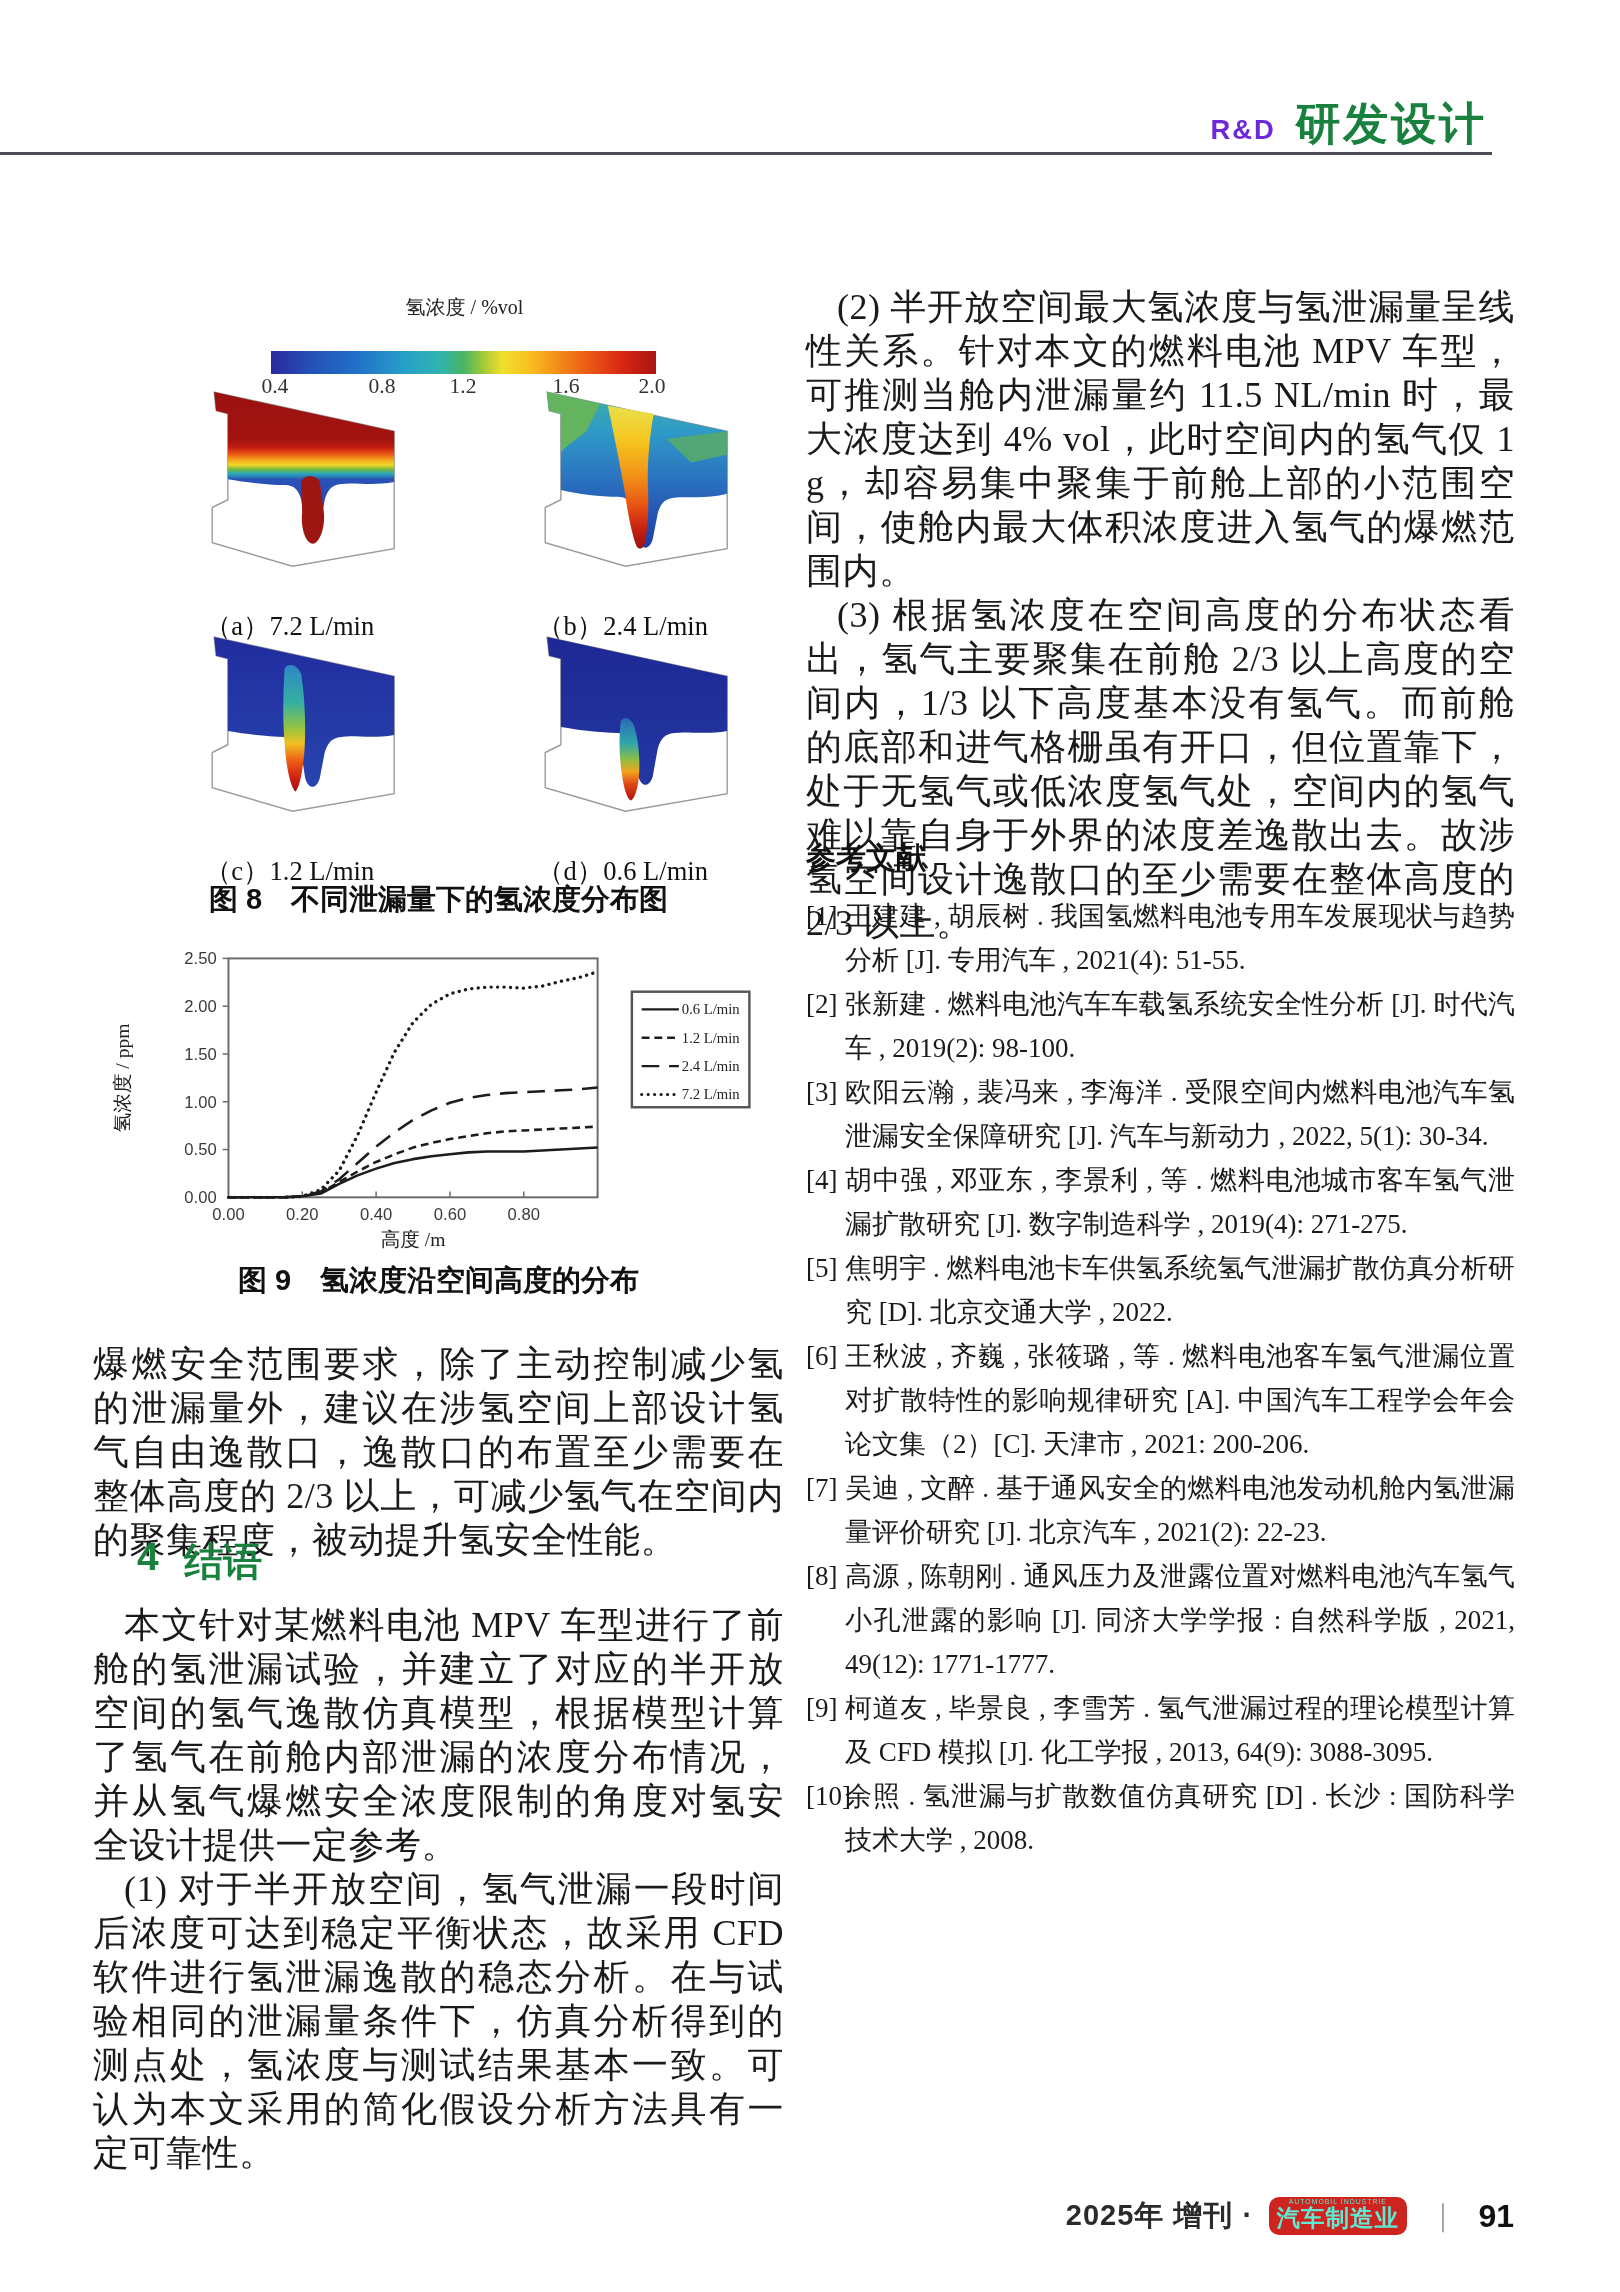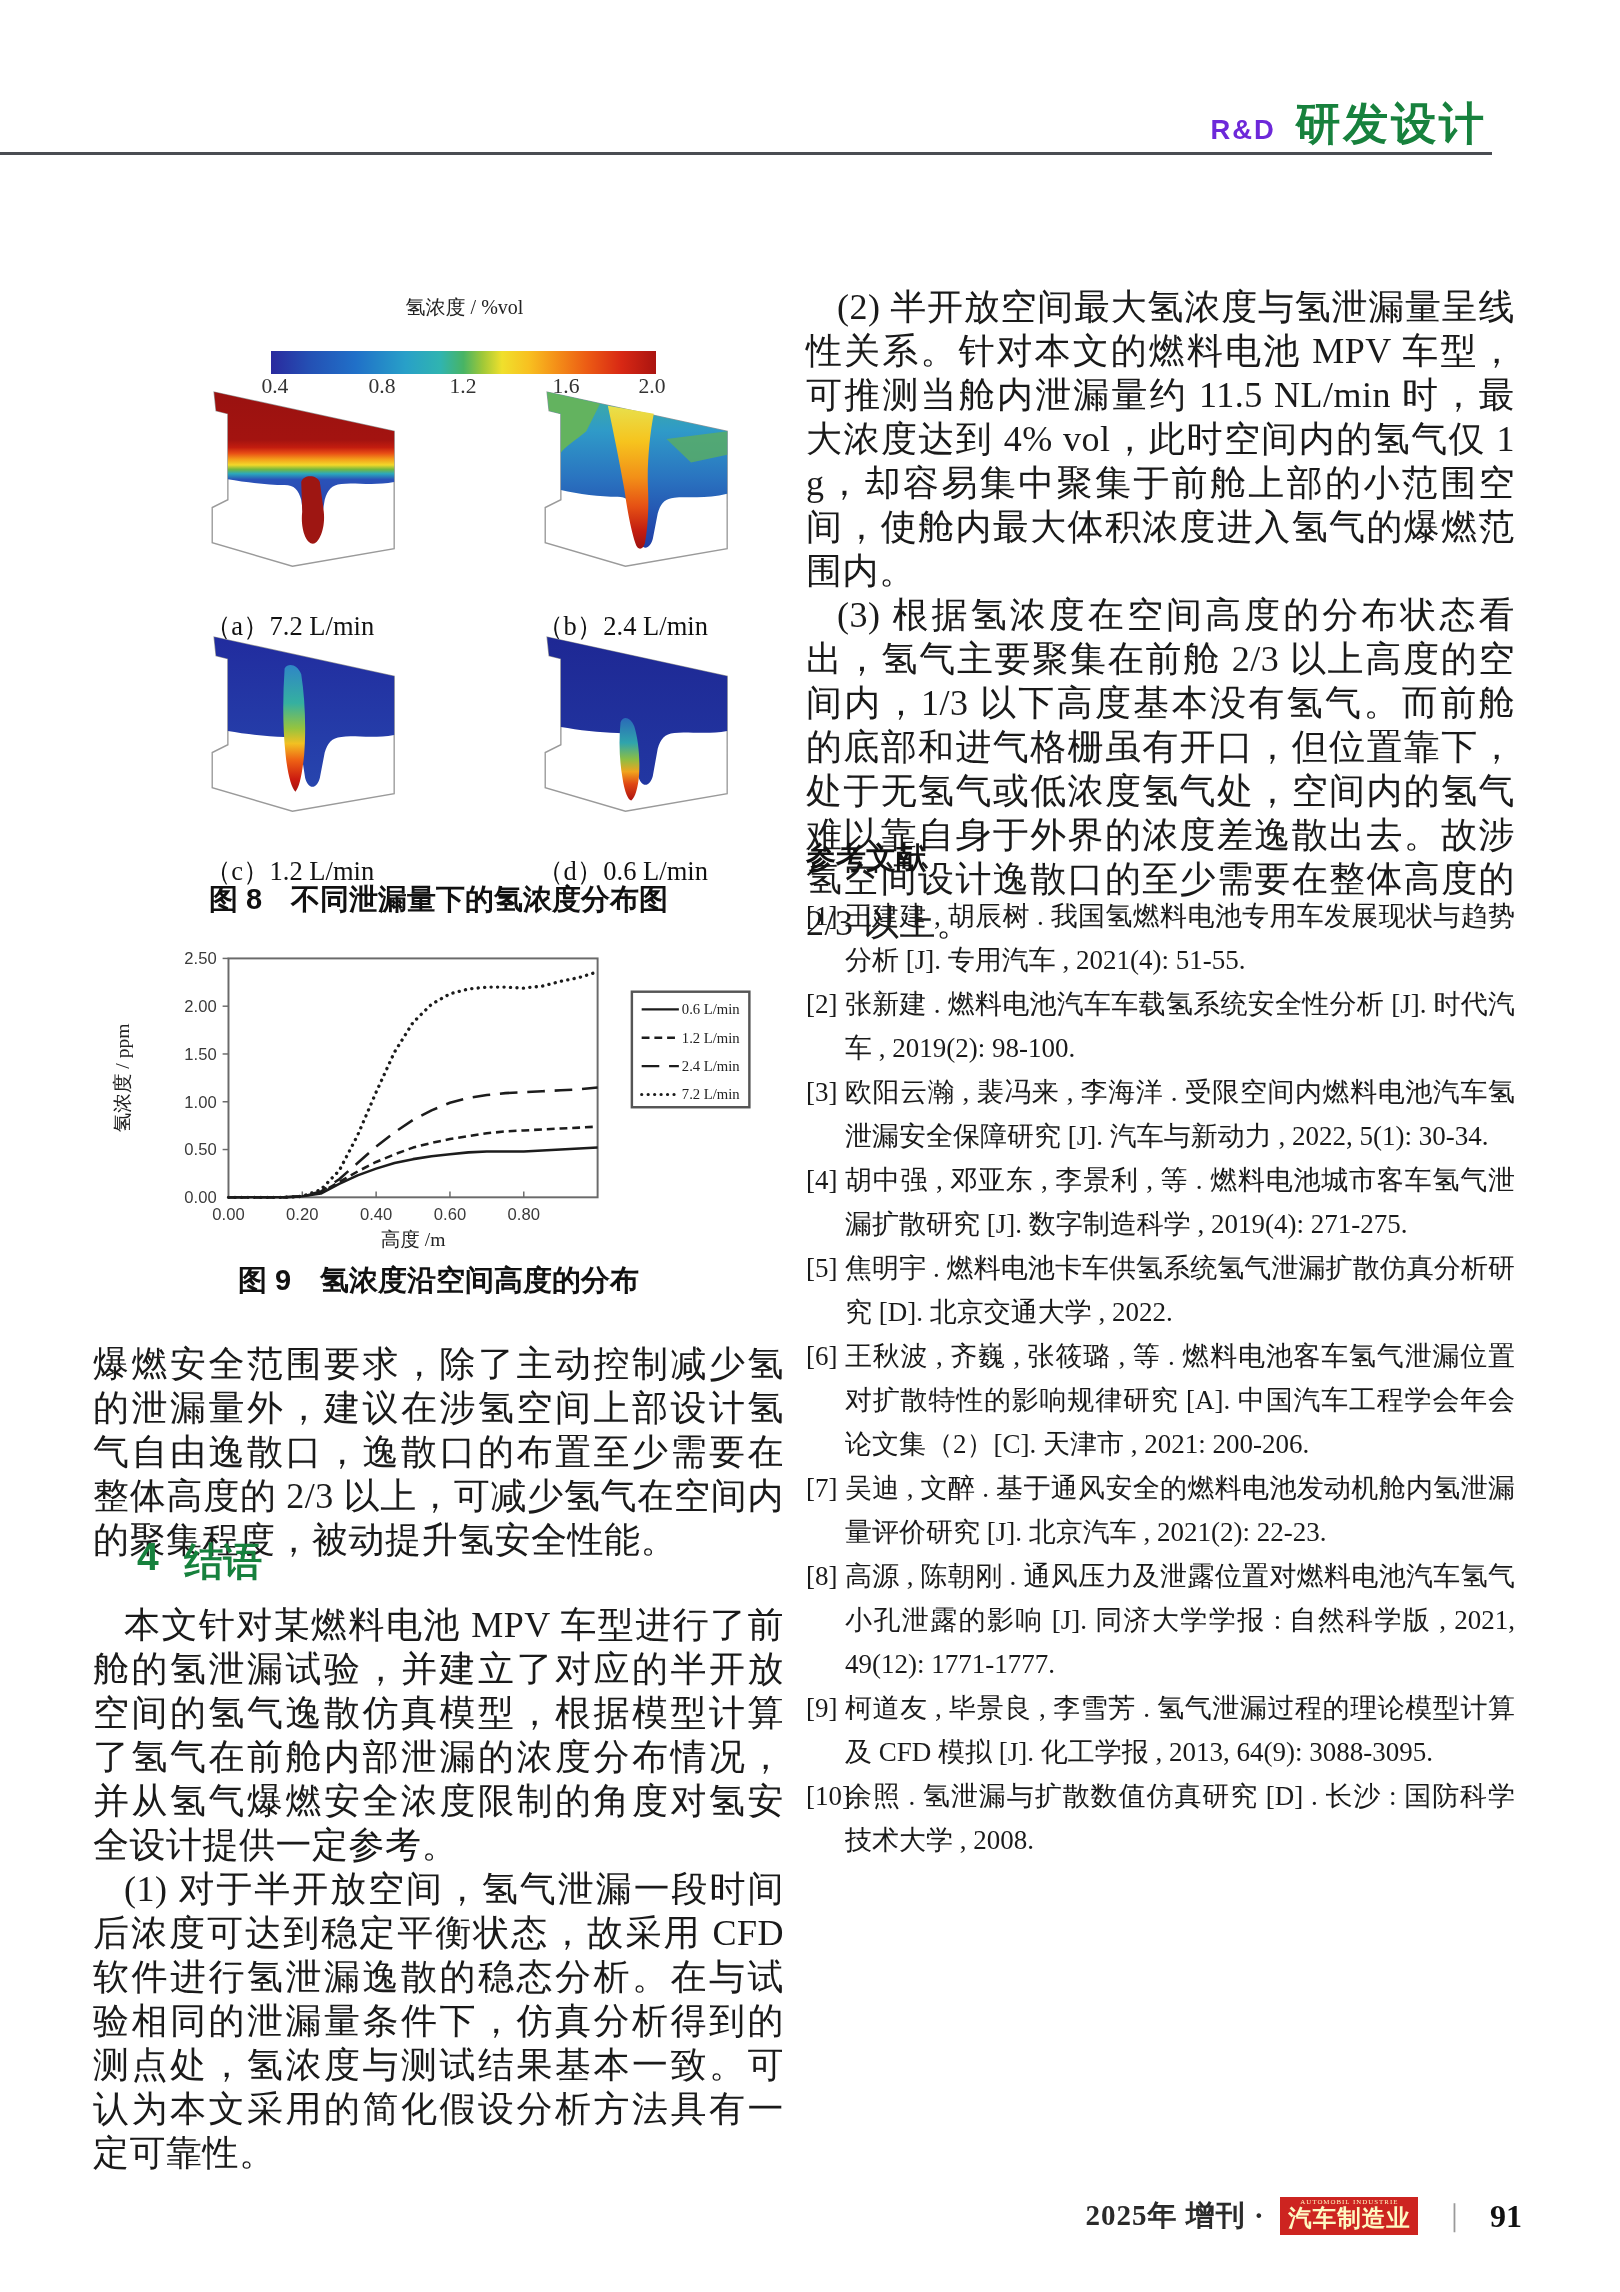--- a/index.html
+++ b/index.html
@@ -40,23 +40,23 @@
   .sec-heading{left:137px;top:1535px;font-family:"Liberation Sans",sans-serif;font-weight:bold;
                font-size:39px;color:#17813d;display:flex;gap:25.5px;}
   
   .refs-heading{left:806px;top:838px;font-family:"Liberation Sans",sans-serif;font-weight:bold;
                 font-size:30px;color:#111;}
   .refs{left:806px;top:894px;width:709px;font-size:27px;line-height:44px;}
   .ref-item{position:relative;padding-left:39px;text-align:justify;margin:0;}
   .ref-num{position:absolute;left:0;top:0;}
   
   .footer{position:absolute;left:0;top:2196px;width:1514px;display:flex;justify-content:flex-end;
-          align-items:center;gap:15.7px;font-family:Liberation Serif, serif;padding-left:8px;}
+          align-items:center;gap:15.7px;font-family:Liberation Sans, sans-serif;}
   .footer-issue{font-size:29px;font-weight:600;color:#2a2a2a;letter-spacing:1px;}
-  .mag-badge{background:#cd2420;color:#fef9c3;border-radius:0;padding:2px 7.8px 3.9px 7.8px;
+  .mag-badge{background:#cd2420;color:#5eead4;border-radius:10px;padding:2px 7.8px 3.9px 7.8px;
              display:flex;flex-direction:column;align-items:center;line-height:1;}
   .mag-tagline{font-size:6.9px;letter-spacing:1px;margin-bottom:1px;}
   .mag-name{font-size:23.5px;font-weight:bold;letter-spacing:1px;}
   .footer-sep{color:#9a9a9a;font-size:29px;font-weight:200;margin:0 5.9px;}
   .footer-page{font-size:32px;font-weight:bold;color:#111;}
 </style>
 </head>
 <body>
 
 <div class="page">

